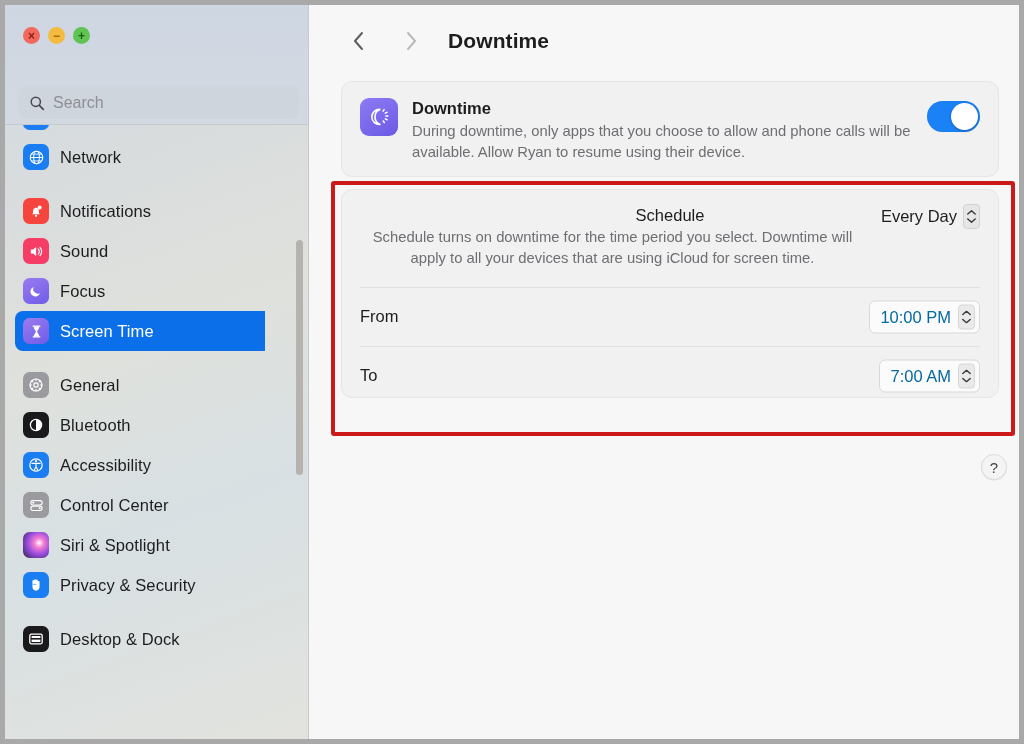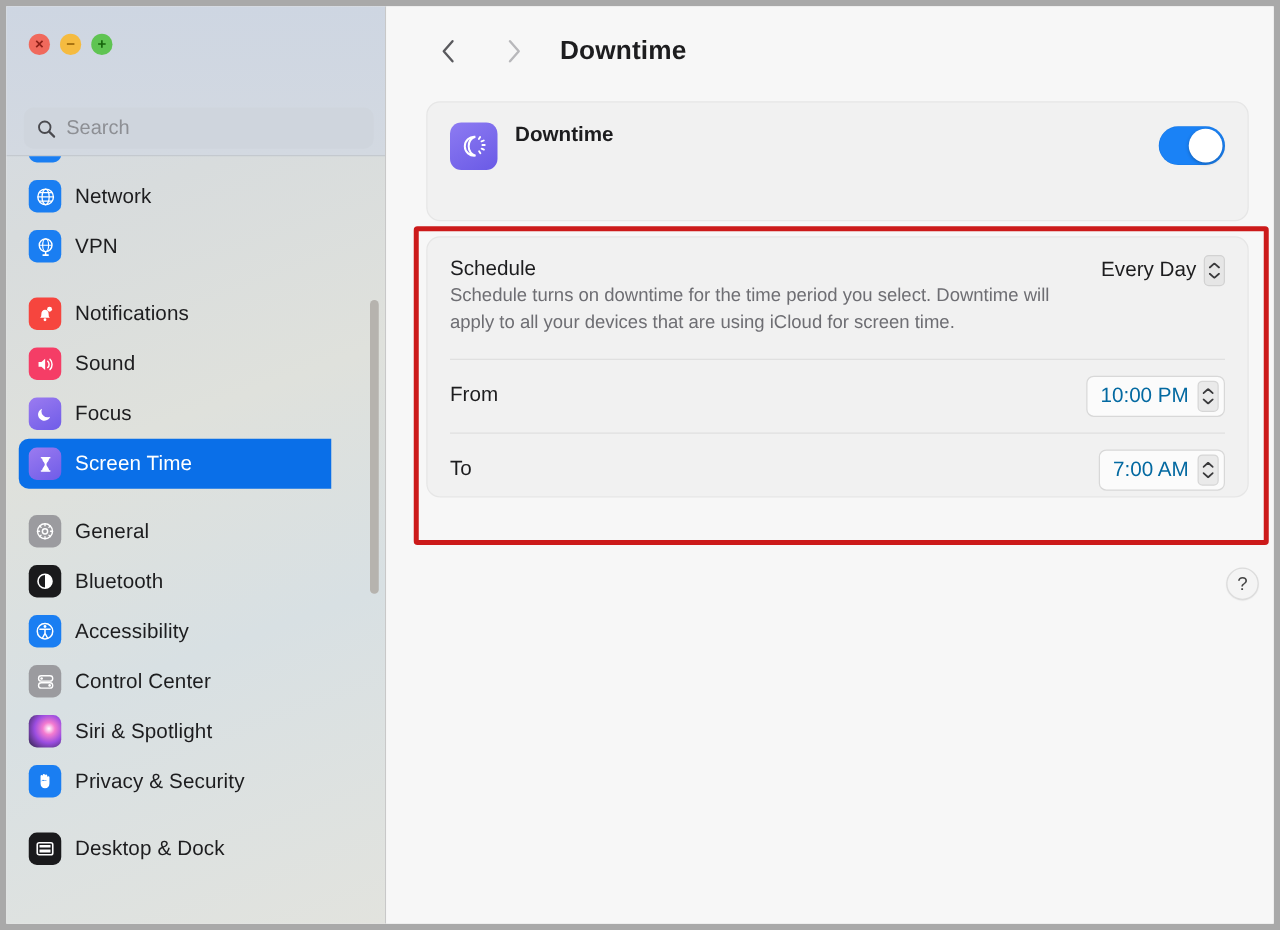--- a/index.html
+++ b/index.html
@@ -167,20 +167,21 @@
   }
 
   
   #schedule-card {
     position: absolute; left: 32px; top: 184px;
     width: 658px; height: 209px;
     background: #f1f1f1;
     border: 1px solid #e6e6e6;
     border-radius: 11px;
     overflow: hidden;
+    text-align: center;
   }
   #schedule-row {
     padding: 16px 18px 17px 18px;
     position: relative;
   }
   #schedule-label {
     font-size: 16.5px; color: #1d1d1f;
   }
   #schedule-desc {
     font-size: 14.8px; color: #6e6e73; line-height: 1.45;
@@ -288,32 +289,20 @@
               <circle cx="9" cy="9" r="6.6" fill="none" stroke="#fff" stroke-width="1.2"></circle>
               <ellipse cx="9" cy="9" rx="3" ry="6.6" fill="none" stroke="#fff" stroke-width="1.1"></ellipse>
               <line x1="2.4" y1="9" x2="15.6" y2="9" stroke="#fff" stroke-width="1.1"></line>
               <line x1="3.4" y1="5.4" x2="14.6" y2="5.4" stroke="#fff" stroke-width="0.9"></line>
               <line x1="3.4" y1="12.6" x2="14.6" y2="12.6" stroke="#fff" stroke-width="0.9"></line>
             </svg>
           </div>
           <span class="nav-label">Network</span>
         </div>
 
-        <div class="nav-item">
-          <div class="nav-icon ico-blue">
-            <svg width="17" height="17" viewBox="0 0 18 18">
-              <circle cx="9" cy="7.6" r="5.4" fill="none" stroke="#fff" stroke-width="1.2"></circle>
-              <ellipse cx="9" cy="7.6" rx="2.5" ry="5.4" fill="none" stroke="#fff" stroke-width="1"></ellipse>
-              <line x1="3.6" y1="7.6" x2="14.4" y2="7.6" stroke="#fff" stroke-width="1"></line>
-              <line x1="9" y1="12.9" x2="9" y2="16" stroke="#fff" stroke-width="1.3"></line>
-              <line x1="6.4" y1="16" x2="11.6" y2="16" stroke="#fff" stroke-width="1.3"></line>
-            </svg>
-          </div>
-          <span class="nav-label">VPN</span>
-        </div>
 
         <div class="nav-gap"></div>
 
         <div class="nav-item">
           <div class="nav-icon ico-red">
             <svg width="16" height="16" viewBox="0 0 18 18">
               <path d="M4.6 12.6h8.8c-1-.8-1.1-2-1.1-3.4 0-2.3-1.4-3.9-3.3-3.9S5.7 6.9 5.7 9.2c0 1.4-.1 2.6-1.1 3.4z" fill="#fff"></path>
               <circle cx="9" cy="14.4" r="1.25" fill="#fff"></circle>
               <circle cx="13.1" cy="5" r="2.2" fill="#fff"></circle>
             </svg>
@@ -455,20 +444,21 @@
             <line x1="16.1" y1="6.2" x2="17.1" y2="4.6"></line>
             <line x1="18.2" y1="8.1" x2="20" y2="7.4"></line>
             <line x1="18.9" y1="11" x2="20.8" y2="11"></line>
             <line x1="18.3" y1="13.9" x2="20.1" y2="14.7"></line>
             <line x1="16.3" y1="16" x2="17.3" y2="17.6"></line>
           </g>
         </svg>
       </div>
       <div id="downtime-texts">
         <div id="downtime-title">Downtime</div>
+        <div id="downtime-desc">During downtime, only apps that you choose to allow and phone calls will be available. Allow Ryan to resume using their device.</div>
       </div>
       <div id="downtime-toggle">
         <div class="knob"></div>
       </div>
     </div>
 
     <div id="schedule-card">
 
       <div id="schedule-row">
         <div id="schedule-label">Schedule</div>

